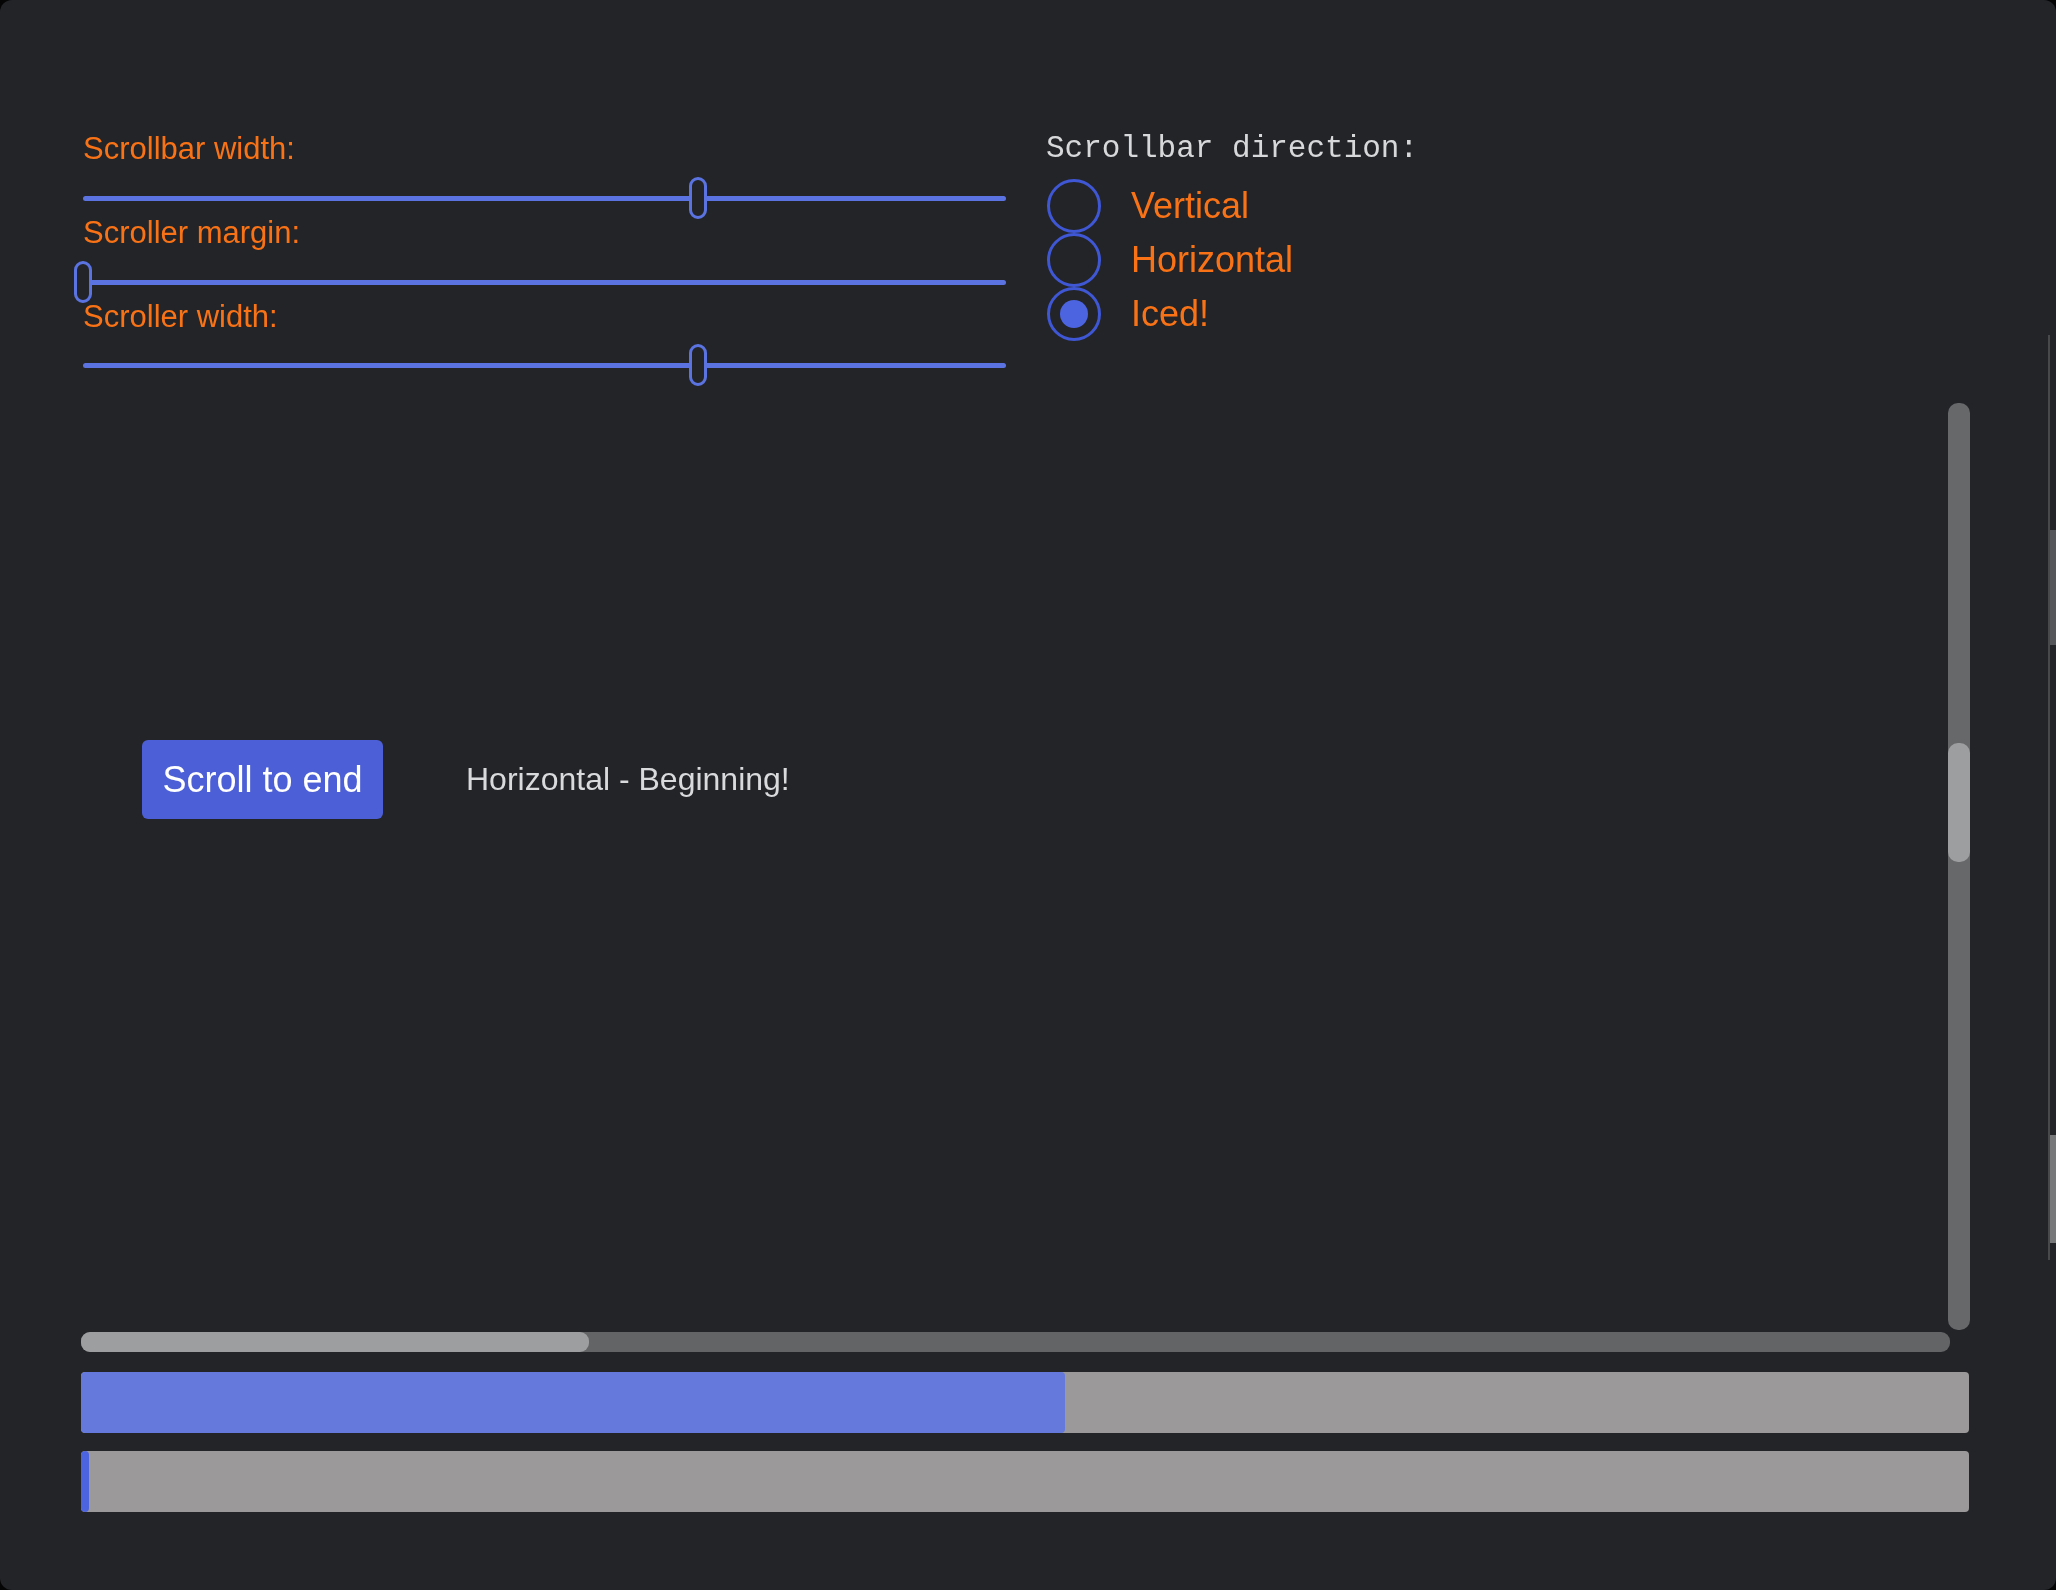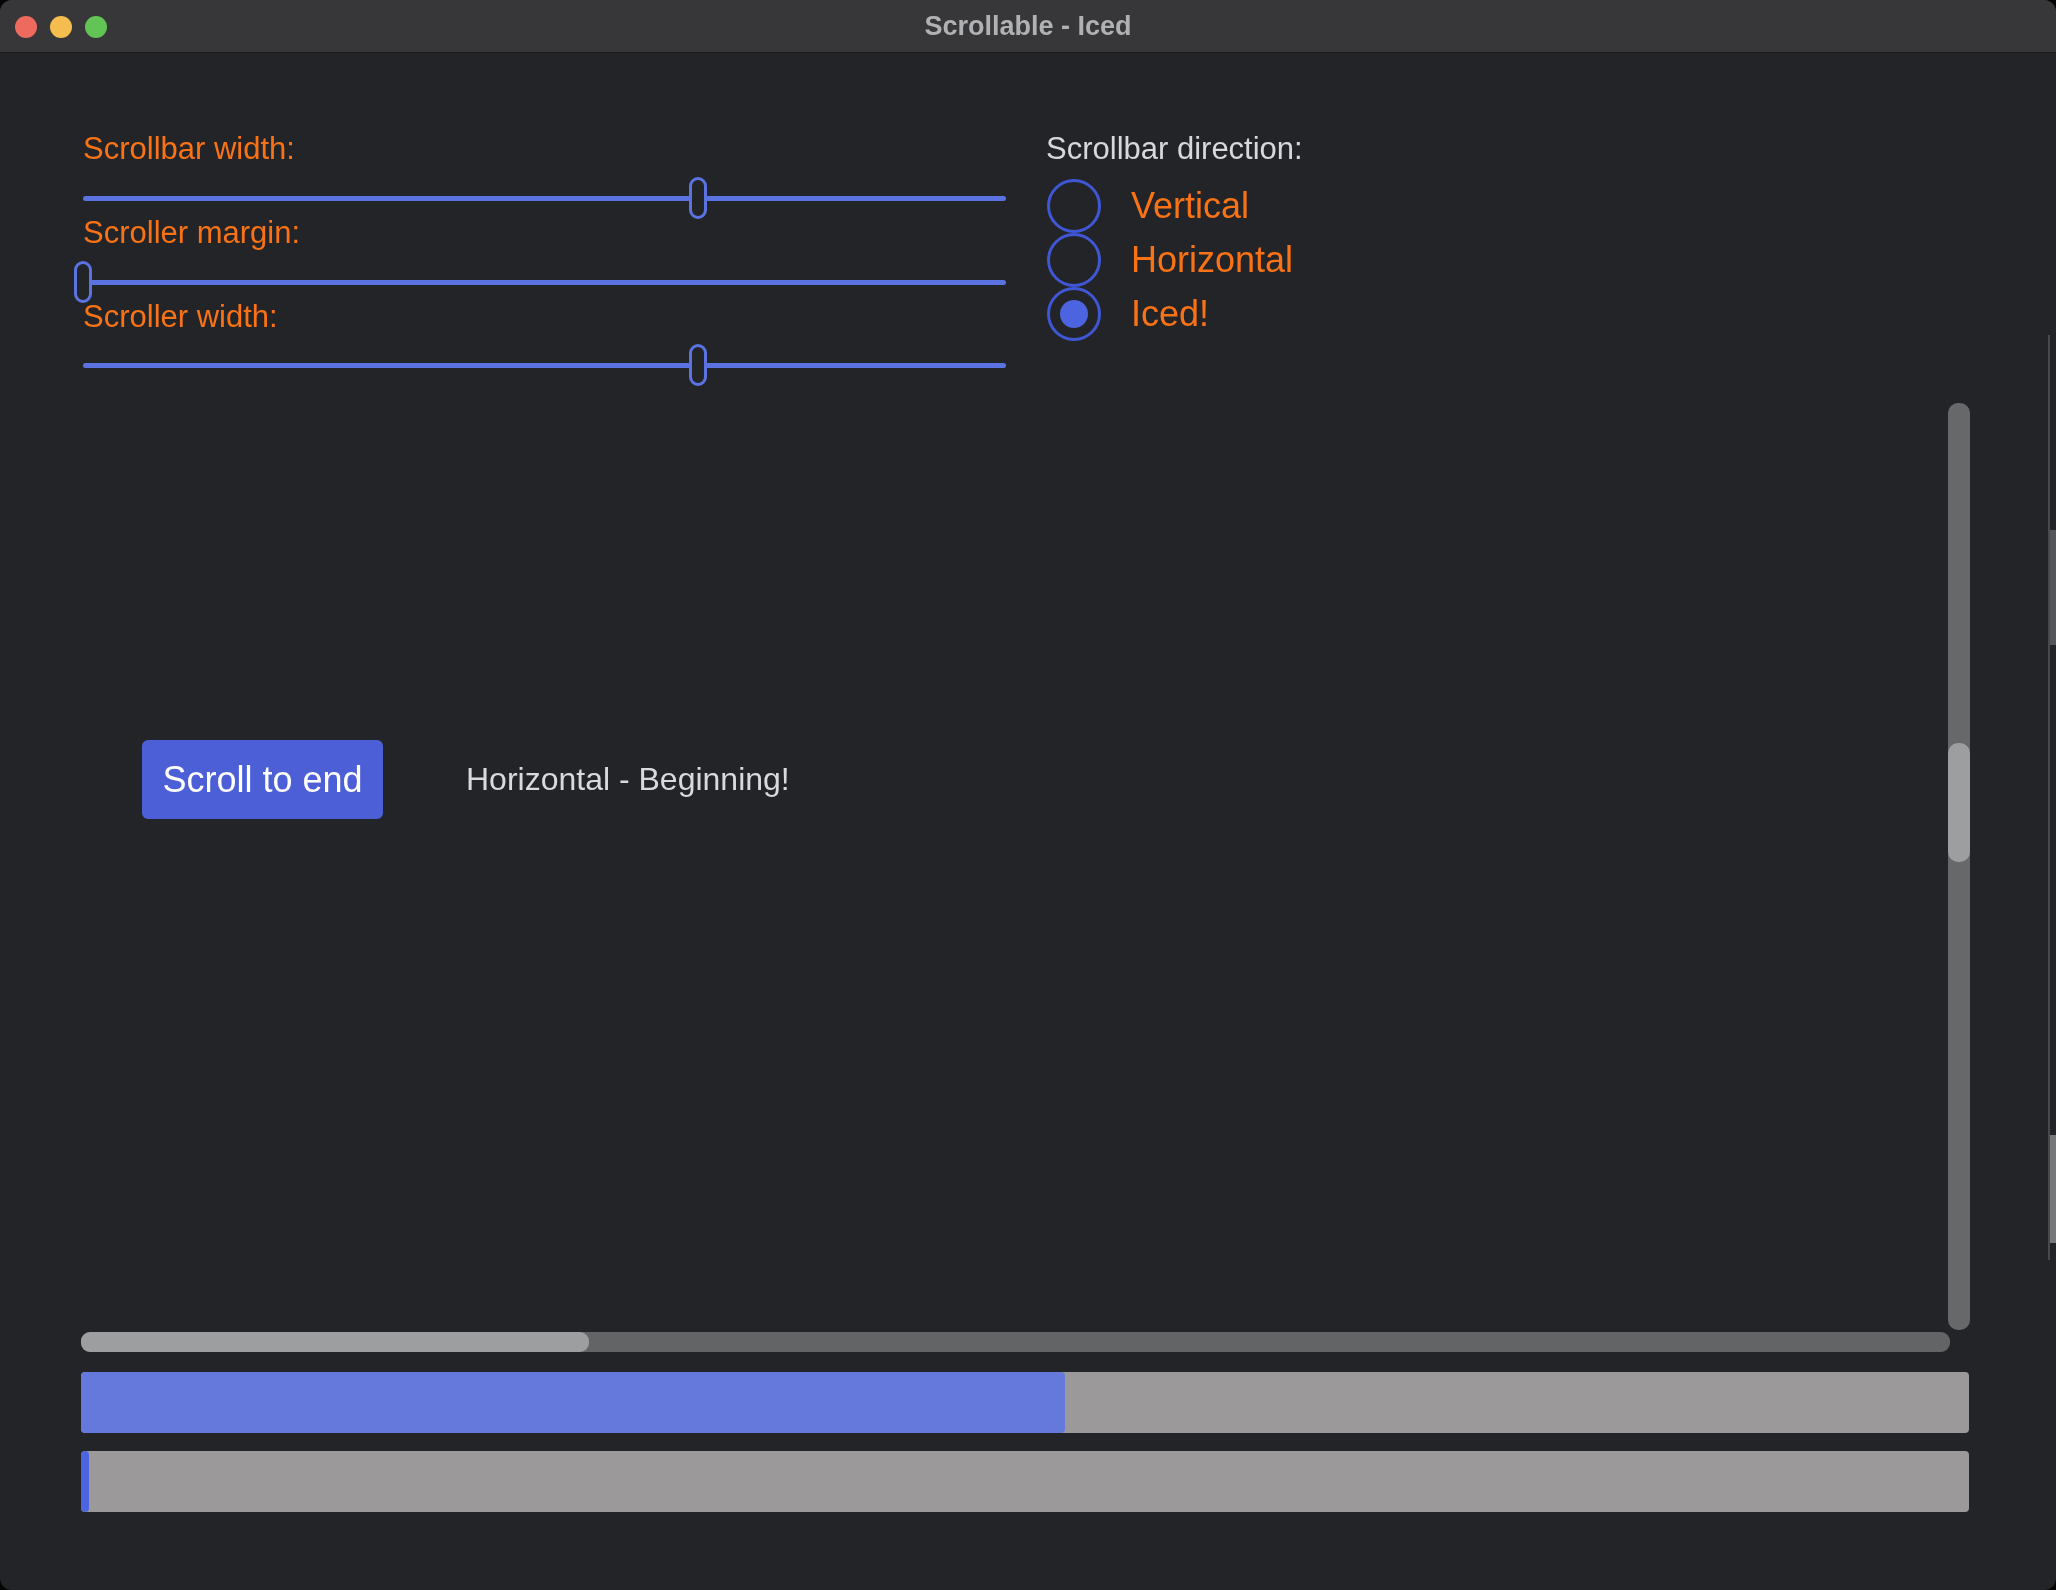--- a/index.html
+++ b/index.html
@@ -45,21 +45,21 @@
     background: var(--accent-blue, #5b73e0); border-radius: 3px;
   }
   .slider-handle {
     position: absolute; top: 0; width: 18px; height: 42px;
     border: 3px solid var(--accent-blue, #5b73e0);
     border-radius: 10px;
     background: var(--content-bg, #222428);
     transform: translateX(-50%);
   }
   
-  #lbl-direction { position: absolute; left: 1046px; top: 130px; font-size: 31px; color: #d7d8da; line-height: 38px; }
+  #lbl-direction { position: absolute; left: 1046px; top: 130px; font-size: 31px; color: #d7d8da; line-height: 38px; font-family: Liberation Mono, monospace; }
   .radio-row { position: absolute; left: 1047px; height: 54px; }
   #radio-0 { top: 179px; } #radio-1 { top: 233px; } #radio-2 { top: 287px; }
   .radio-circle {
     position: absolute; left: 0; top: 0; width: 54px; height: 54px;
     border: 3px solid var(--radio-blue, #3f57d4); border-radius: 50%;
     display: flex; align-items: center; justify-content: center;
   }
   .radio-dot { width: 28px; height: 28px; border-radius: 50%; background: var(--dot-blue, #4c64e0); display: none; }
   .radio-circle.selected .radio-dot { display: block; }
   .radio-label {
@@ -109,26 +109,20 @@
   
   #edge-line  { position: absolute; left: 2048px; top: 335px; width: 2px; height: 925px; background: #48494b; }
   #edge-strip-a { position: absolute; left: 2050px; top: 530px;  width: 6px; height: 115px; background: #55565a; }
   #edge-strip-b { position: absolute; left: 2050px; top: 1135px; width: 6px; height: 108px; background: #77787a; }
 </style>
 </head>
 <body>
 
 <div id="window">
 
-  <div id="titlebar">
-    <span id="tl-close" class="traffic"></span>
-    <span id="tl-min" class="traffic"></span>
-    <span id="tl-max" class="traffic"></span>
-    <div id="window-title">Scrollable - Iced</div>
-  </div>
 
   <div id="lbl-s1" class="ctl-label">Scrollbar width:</div>
   <div id="slider-1" class="slider">
     <div class="slider-track"></div>
     <div class="slider-handle" style="left: 66.6%;"></div>
   </div>
 
   <div id="lbl-s2" class="ctl-label">Scroller margin:</div>
   <div id="slider-2" class="slider">
     <div class="slider-track"></div>

